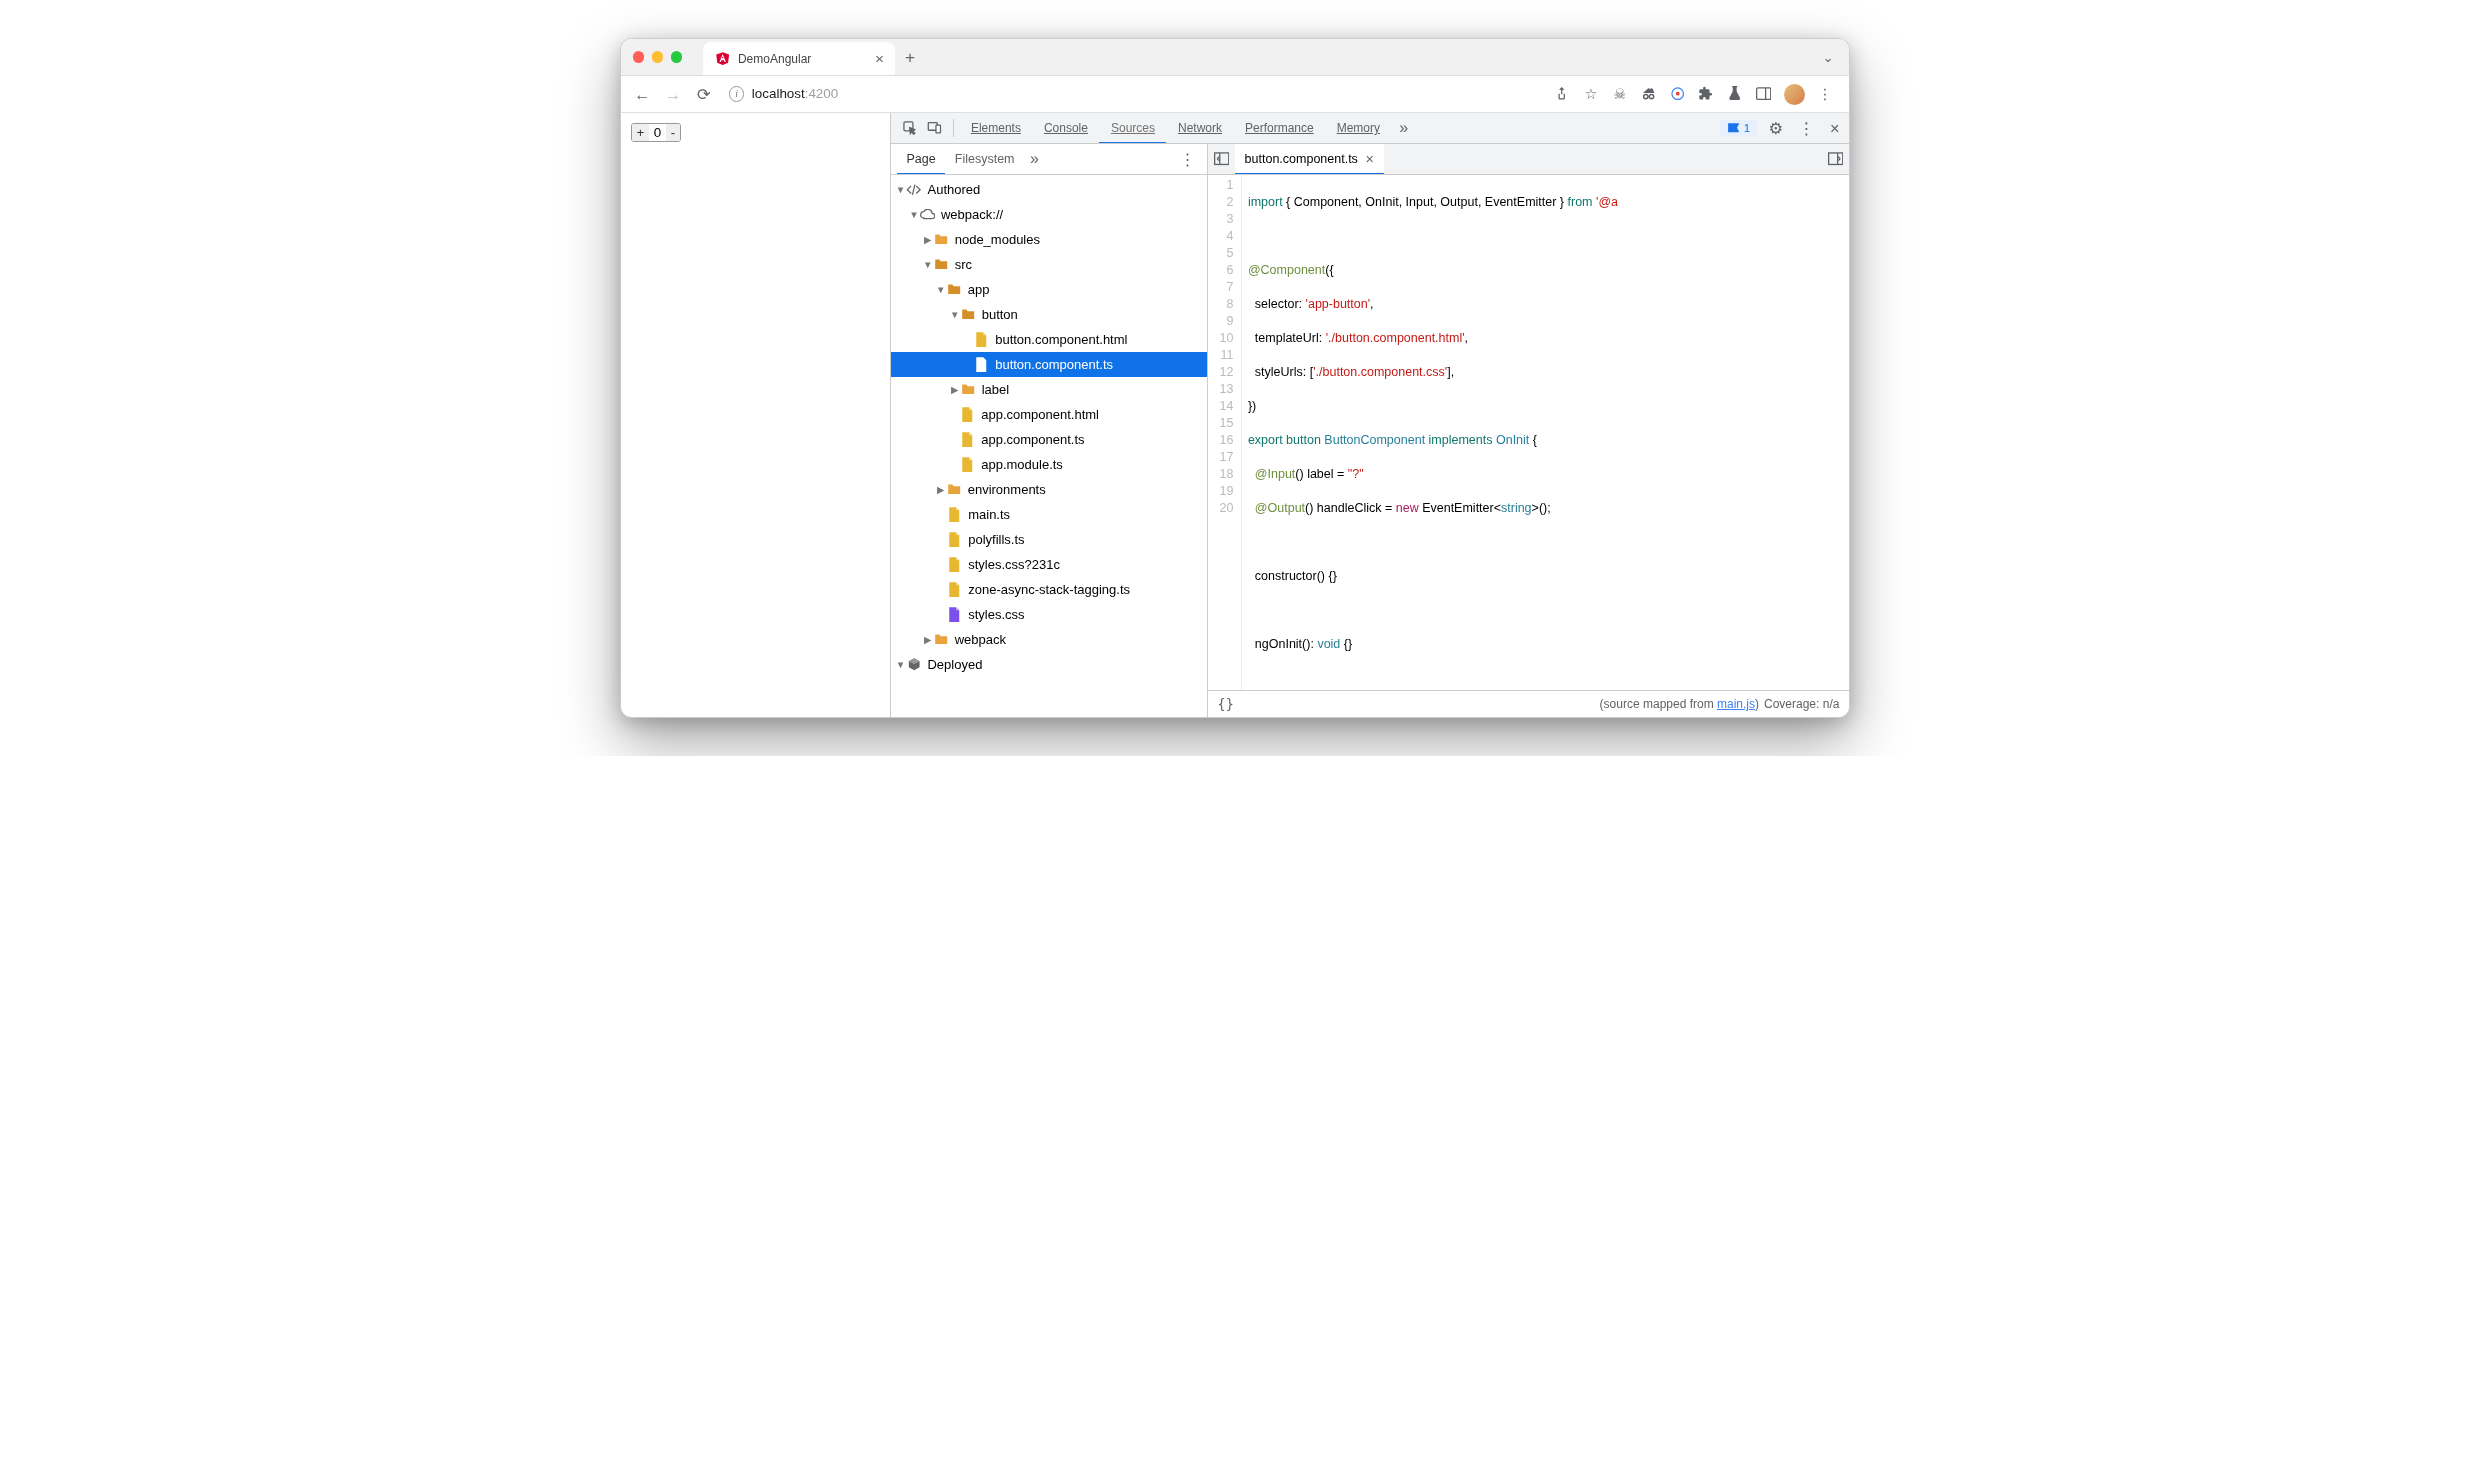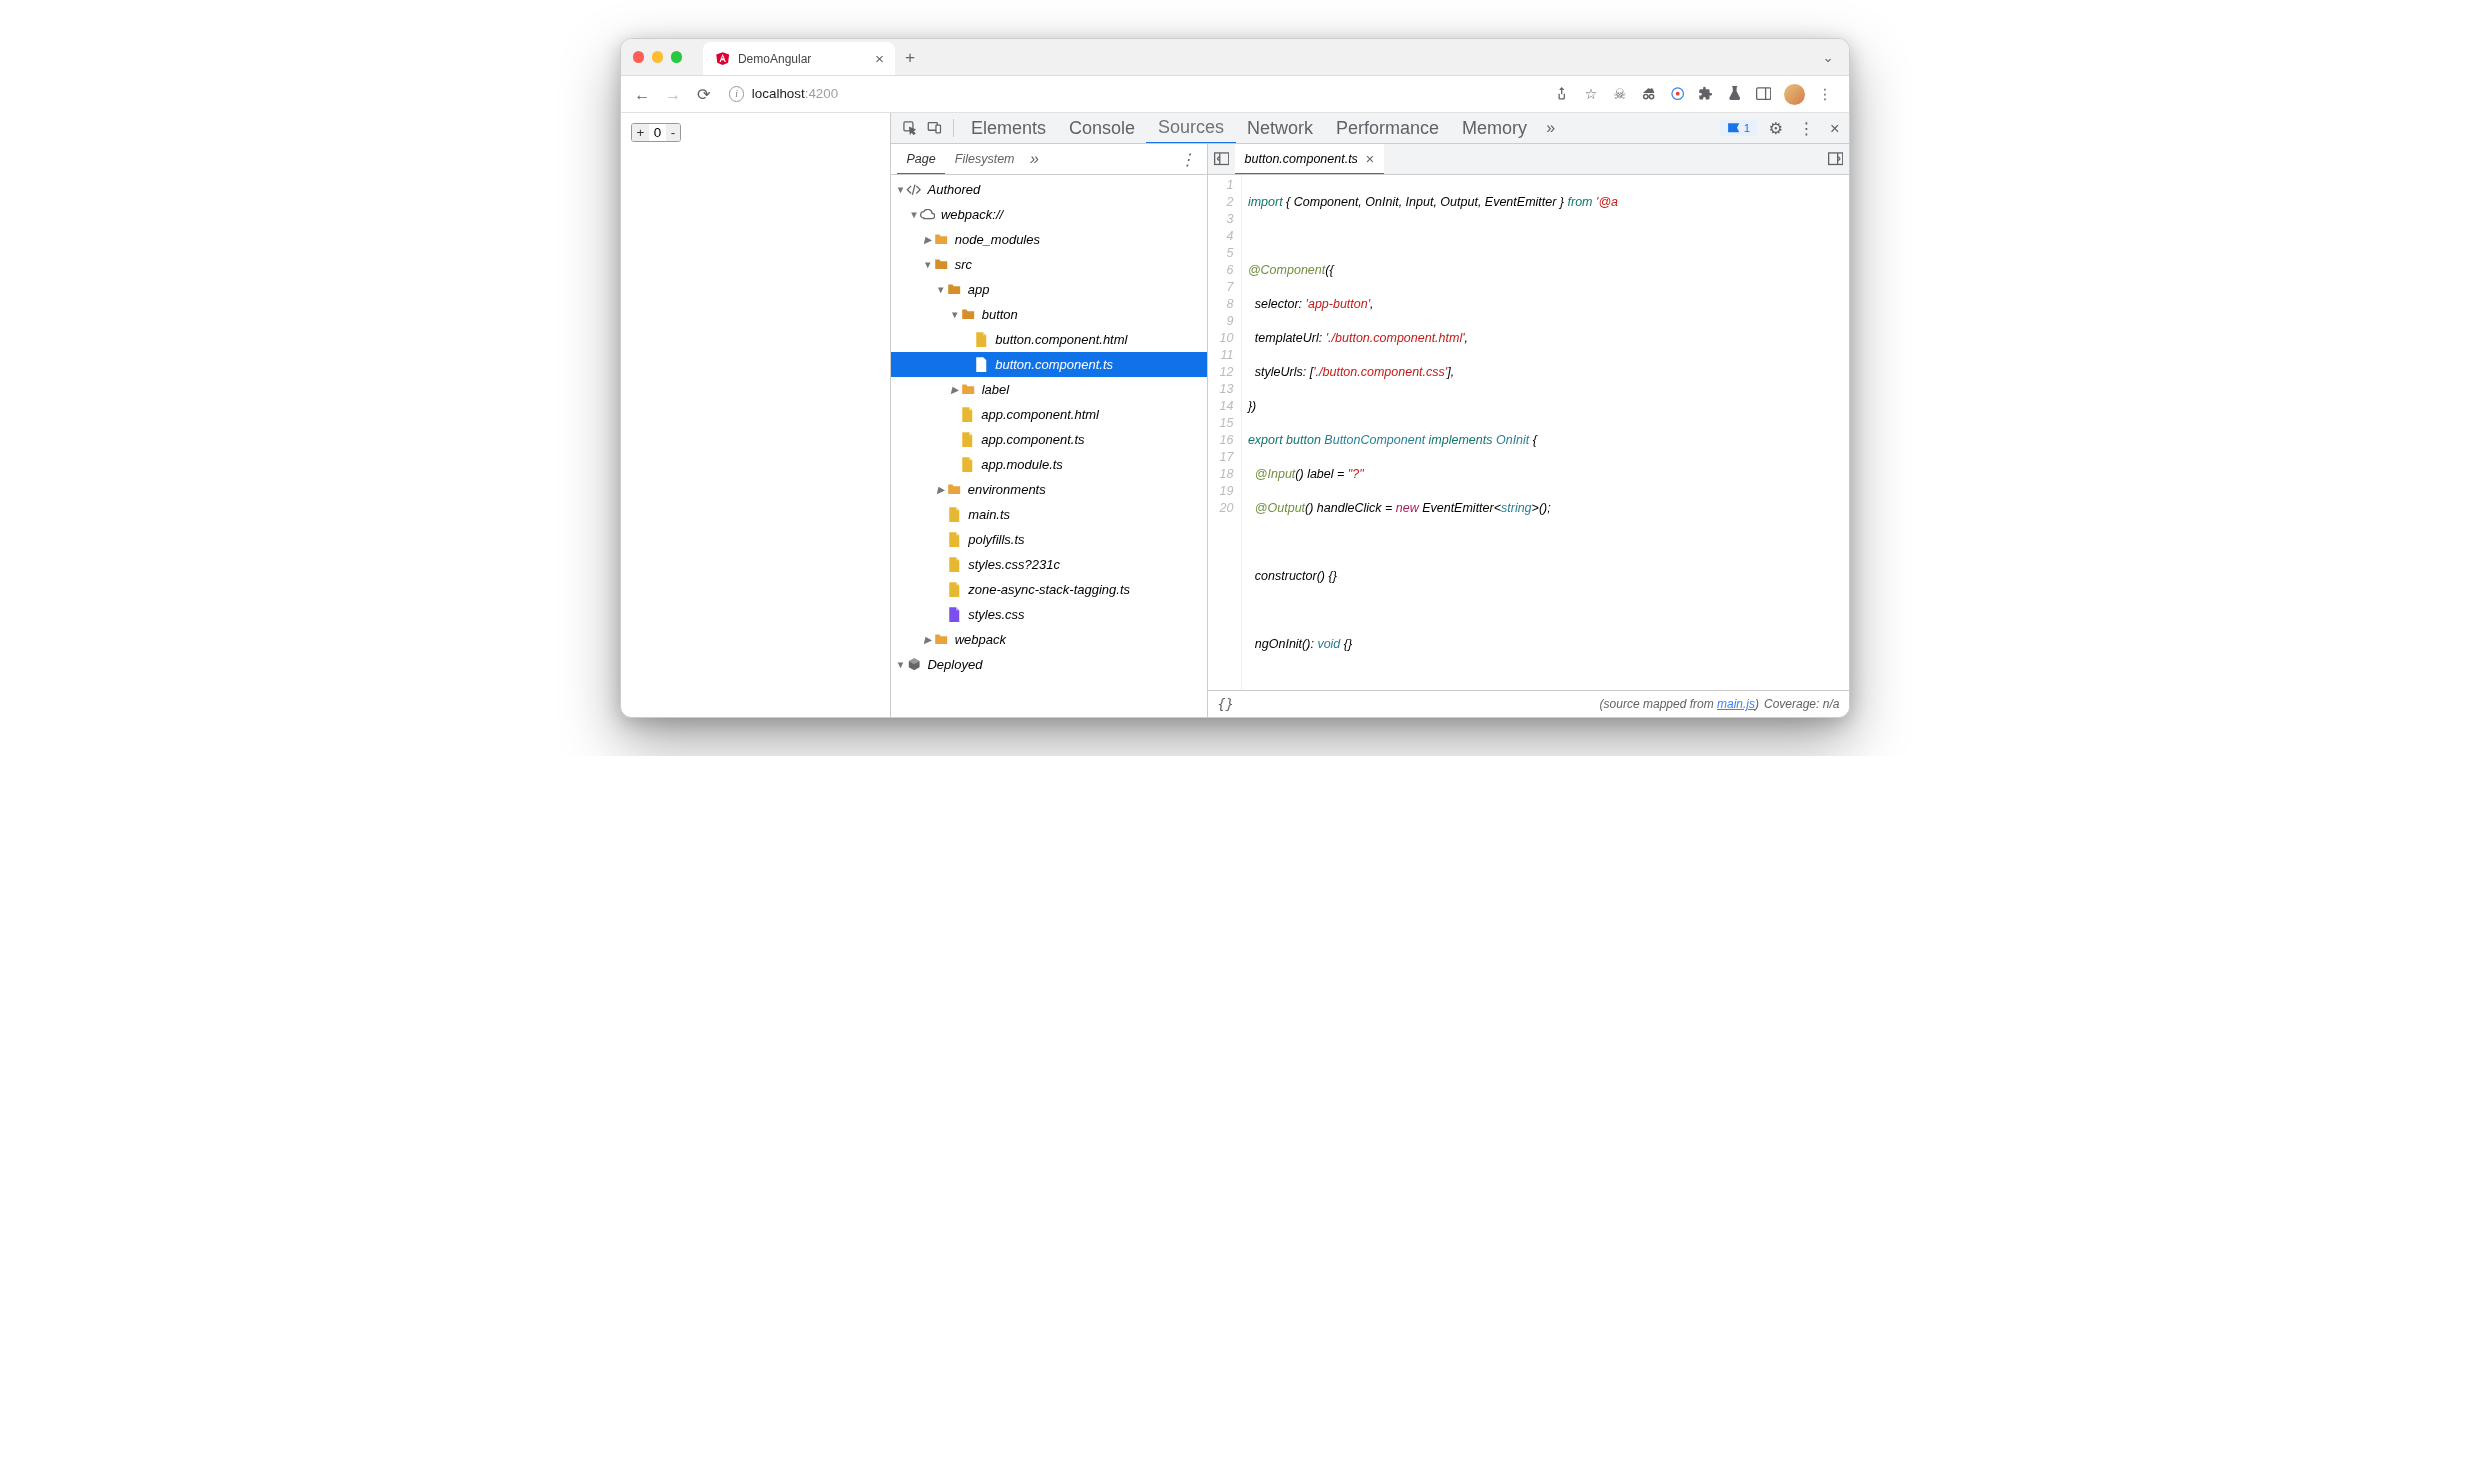--- a/index.html
+++ b/index.html
@@ -39,28 +39,28 @@
 .counter { display: inline-flex; border: 1px solid #999; border-radius: 2.9px; overflow: hidden; align-items: center; font-size: 13.4px; }
 .counter span, .counter button { padding: 1px 4.8px; }
 .counter button { background: #efefef; border: none; cursor: pointer; color:#333; }
 .counter .val { }
 
 
 .devtools { flex: 1; display: flex; flex-direction: column; border-left: 1px solid #ccc; background:#fff; }
 .dt-tabs { height: 31px; display: flex; align-items: center; border-bottom: 1px solid #ccc; padding: 0 5.8px; gap: 0; background:#f1f3f4; }
 .dt-tool { width: 25px; height: 25px; display: flex; align-items: center; justify-content: center; color: #5f6368; cursor:pointer; }
 .dt-sep { width: 1px; height: 17.3px; background: #ccc; margin: 0 5.8px; }
-.dt-tab { padding: 0 11.5px; height: 100%; display: flex; align-items: center; font-size: 18px; color: #5f6368; cursor: pointer; }
+.dt-tab { padding: 0 11.5px; height: 100%; display: flex; align-items: center; font-size: 12px; color: #5f6368; cursor: pointer; text-decoration: underline; }
 .dt-tab.active { color: #737373; border-bottom: 1.9px solid #1a73e8; }
 .dt-more { color:#5f6368; padding: 0 7.7px; cursor:pointer; }
 .dt-right { margin-left: auto; display:flex; align-items:center; gap:7.7px; }
 .issues-badge { display:flex; align-items:center; gap:3.8px; background:#e8f0fe; color:#1a73e8; padding:1.9px 6.7px; border-radius:2.9px; font-size:11.5px; }
 .gear, .dots, .close-x { color:#5f6368; cursor:pointer; padding: 0 3.8px; font-size:16.3px; }
 
-.dt-body { flex:1; display:flex; overflow:hidden;font-style:italic; }
+.dt-body { flex:1; display:flex; overflow:hidden; }
 
 
 .sources-sidebar { width: 317px; border-right: 1px solid #ccc; display:flex; flex-direction:column; background:#fff; }
 .ss-tabs { height: 31px; display:flex; align-items:center; border-bottom:1px solid #ccc; padding:0 5.8px; }
 .ss-tab { padding: 0 9.6px; height:100%; display:flex; align-items:center; font-size:12.5px; color:#5f6368; cursor:pointer; }
 .ss-tab.active { color:#333; border-bottom: 1.9px solid #1a73e8; }
 .ss-more { color:#5f6368; padding:0 5.8px; }
 .ss-menu { margin-left:auto; color:#5f6368; padding:0 5.8px; cursor:pointer; }
 .tree { flex:1; overflow:auto; font-size:13px; padding: 1.9px 0; }
 .tree-row { display:flex; align-items:center; height:25px; cursor:pointer; white-space:nowrap; }

